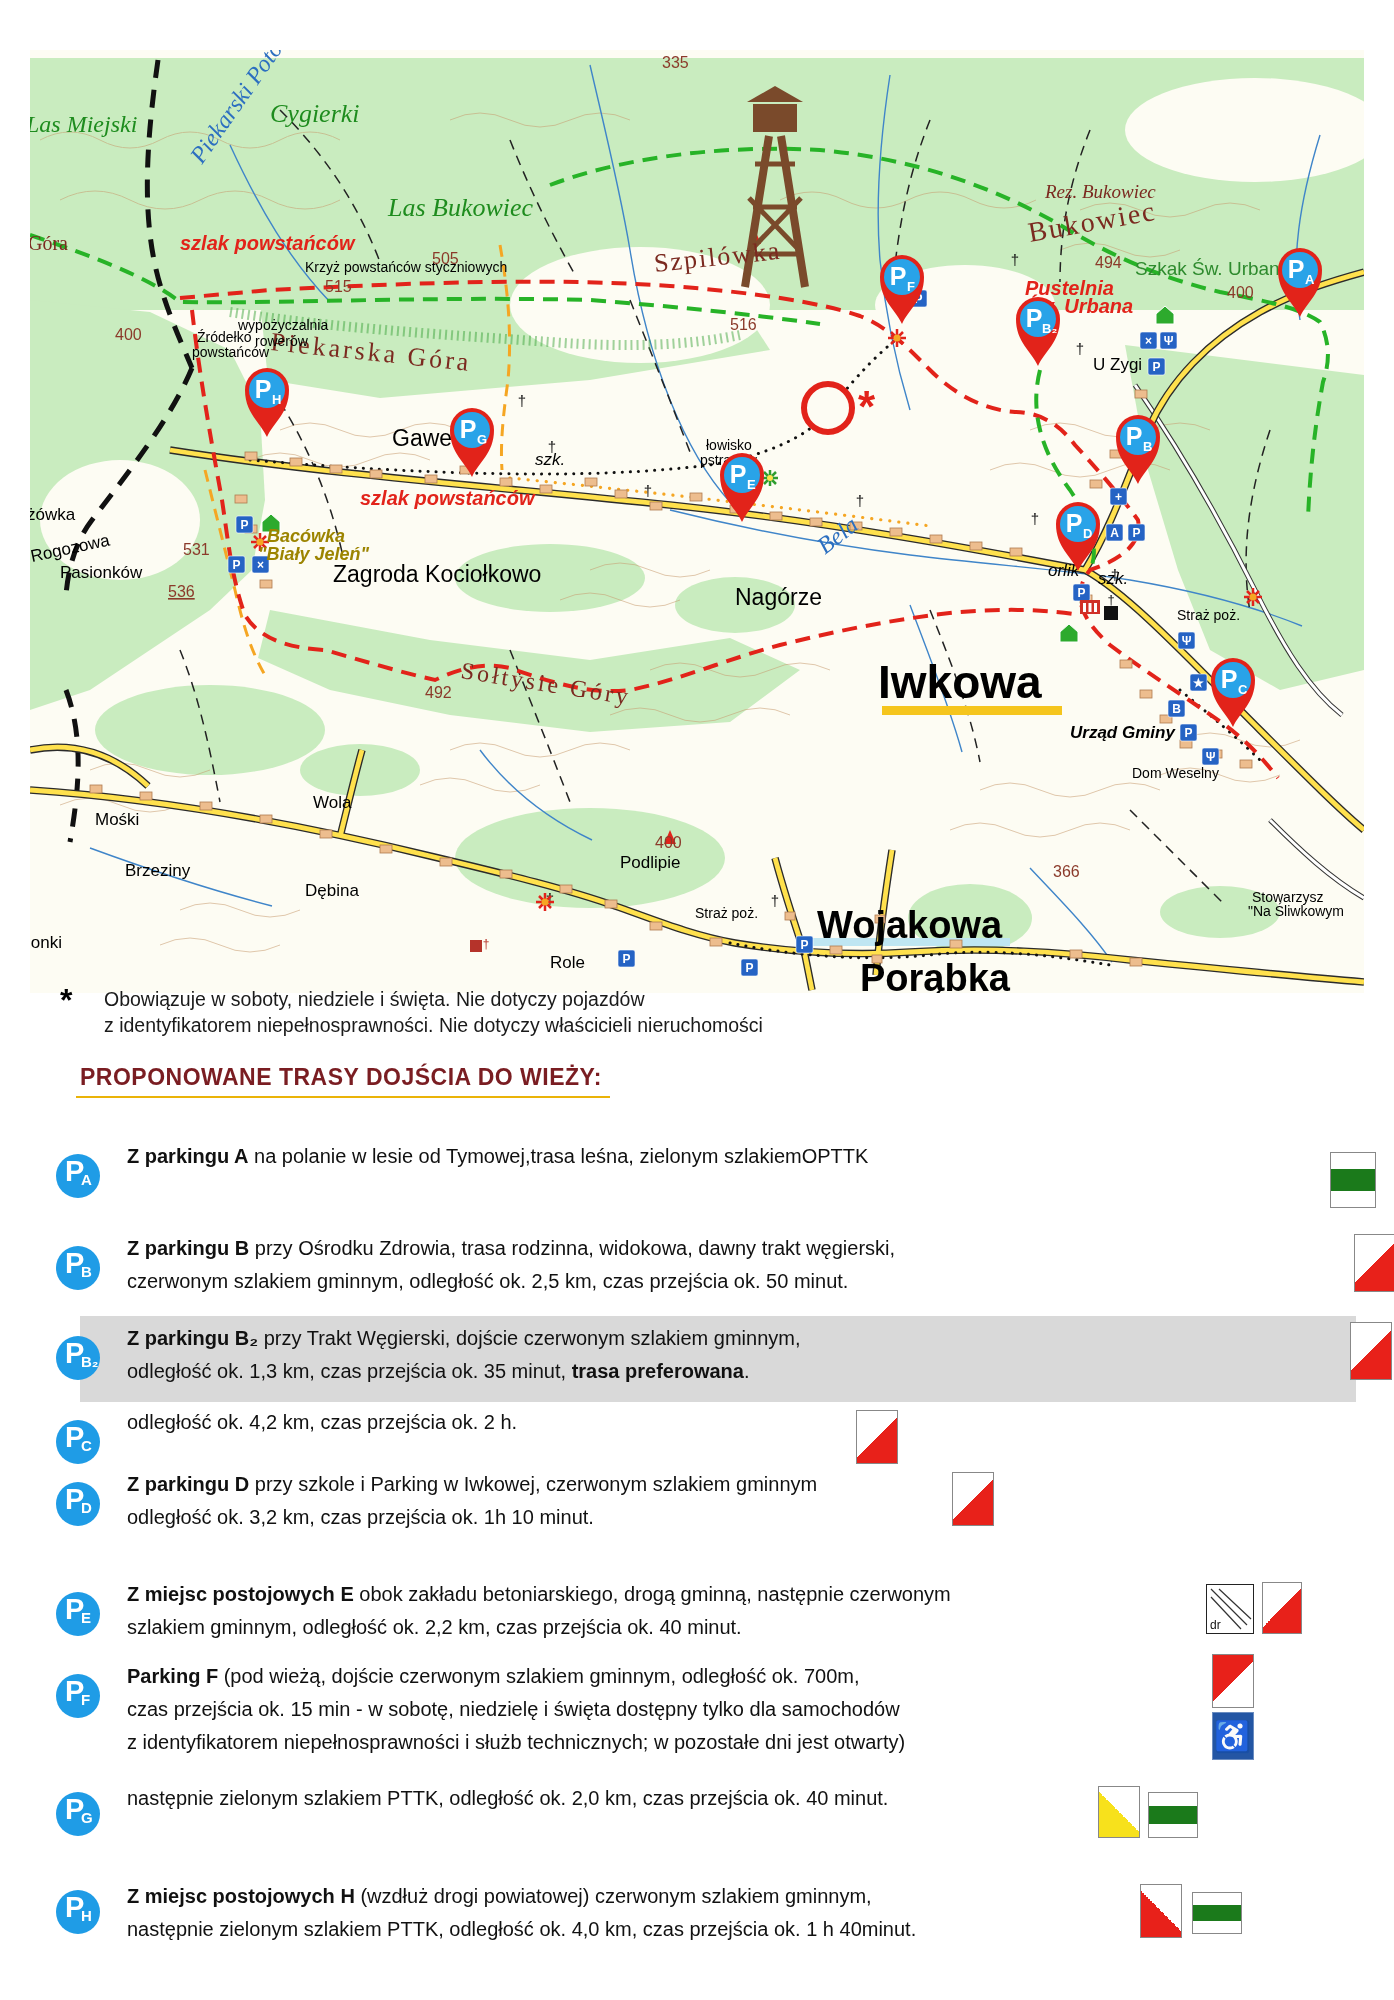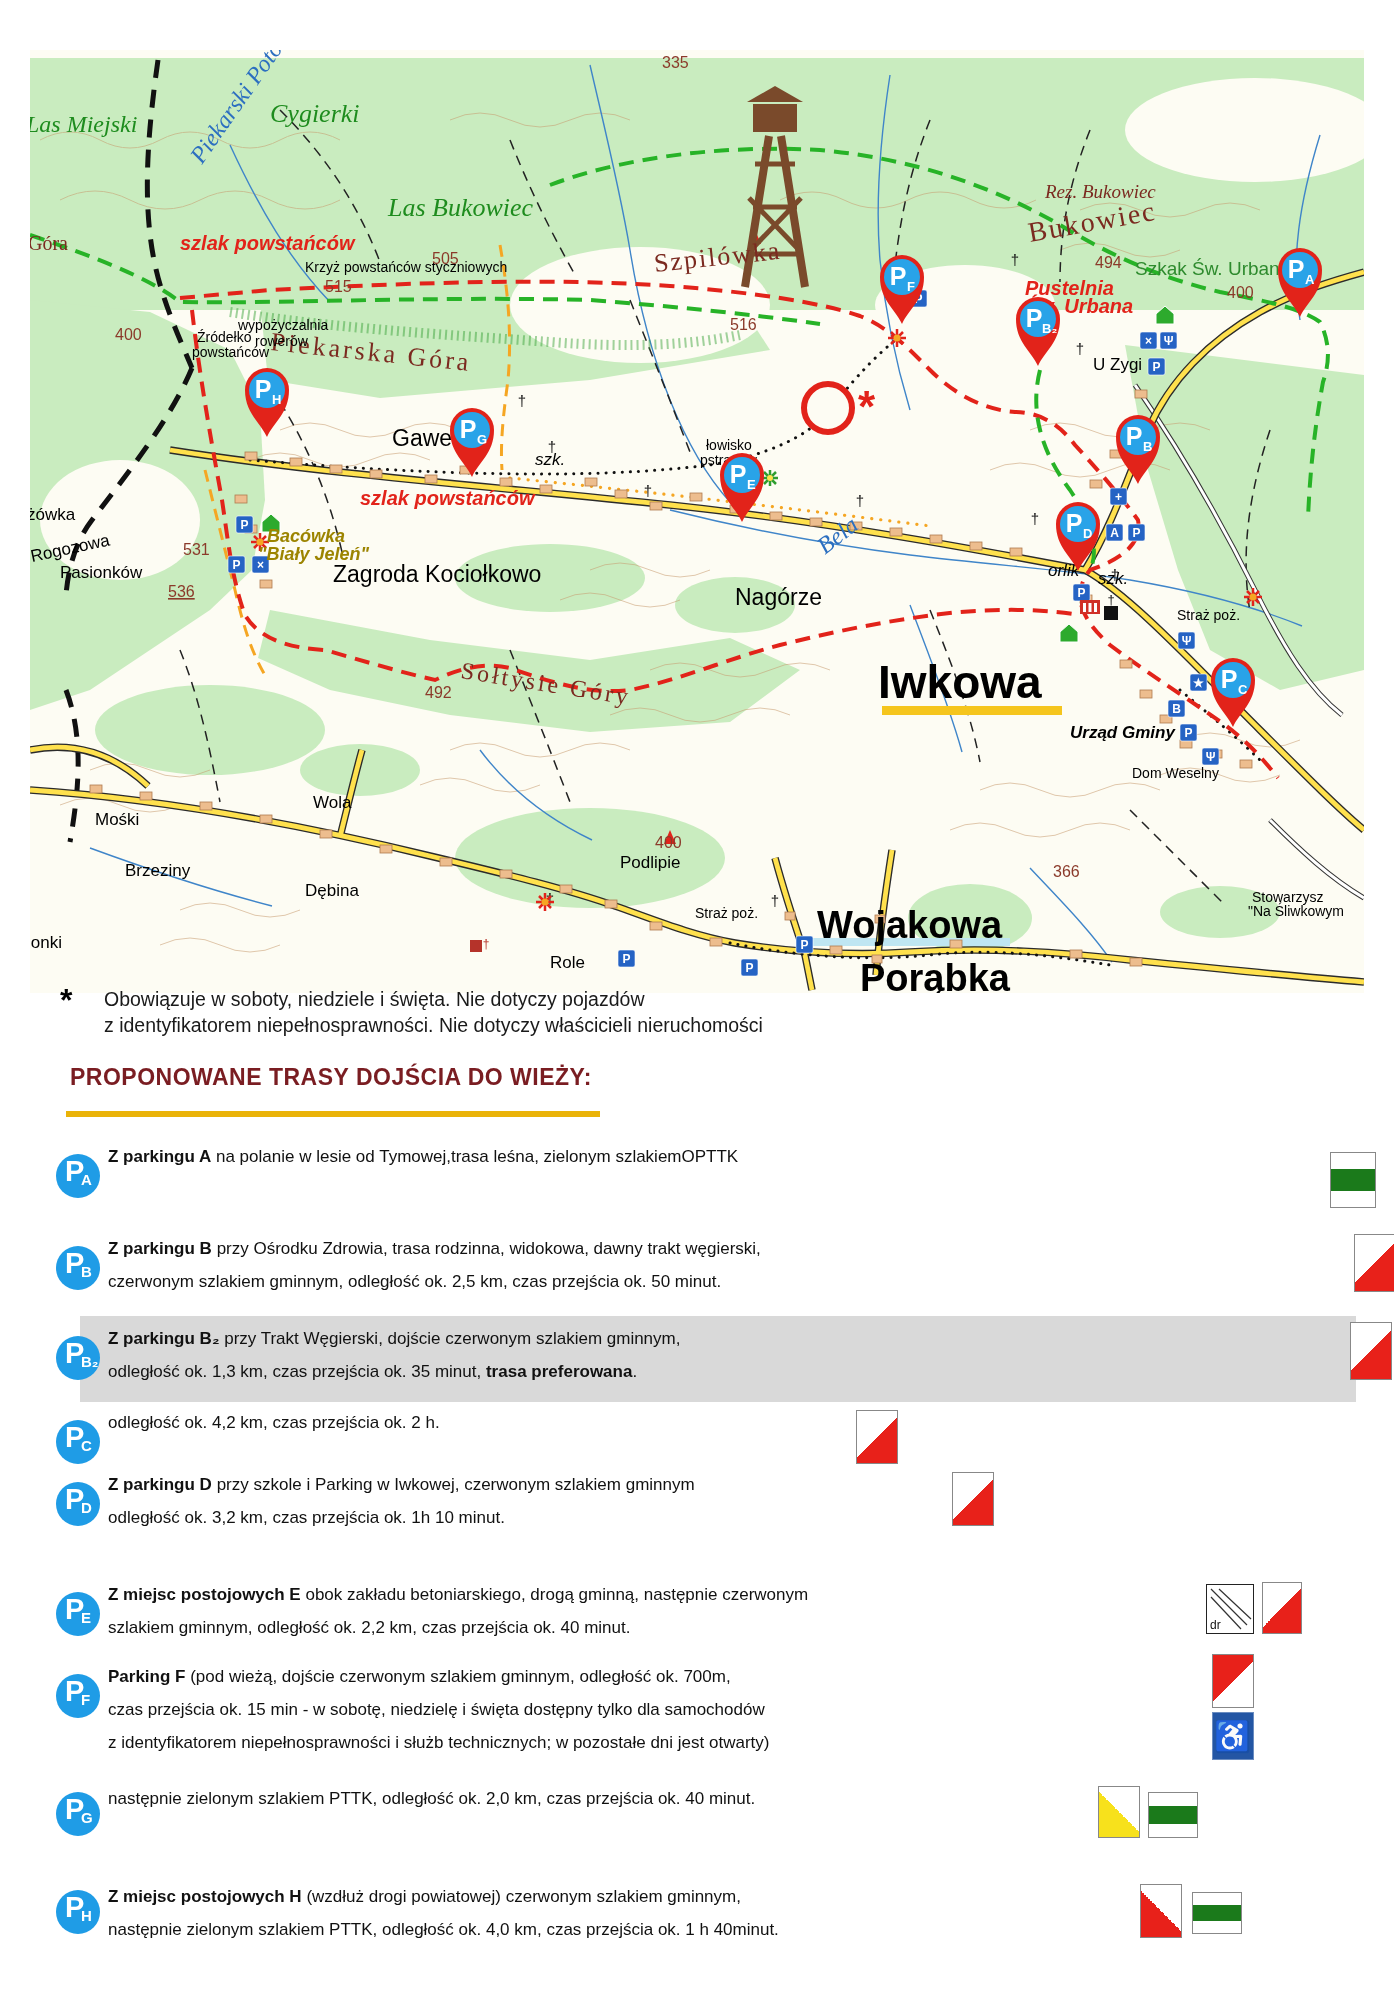--- a/index.html
+++ b/index.html
@@ -22,28 +22,28 @@
   .t-bold-it{font-weight:bold;font-style:italic;}
   .pin-p{font-size:25px;font-weight:bold;fill:#fff;text-anchor:middle;}
   .pin-sub{font-size:13px;font-weight:bold;fill:#fff;}
   .amen rect{fill:#2563c4;stroke:#fff;stroke-width:0.6;}
   .amen text{fill:#fff;font-size:12px;font-weight:bold;text-anchor:middle;}
   .cross{font-size:15px;fill:#111;text-anchor:middle;}
   
   .note-sym{position:absolute;left:60px;top:982px;font-size:32px;font-weight:bold;color:#000;}
   .note-l1{position:absolute;left:104px;top:988px;font-size:19.5px;color:#1a1a1a;}
   .note-l2{position:absolute;left:104px;top:1014px;font-size:19.5px;color:#1a1a1a;}
-  .heading{position:absolute;left:66px;top:1064px;font-size:23px;font-weight:bold;color:#7a1d22;
-           border-bottom:6px solid #eab308;padding:0 8px 20px 4px;letter-spacing:0.5px;}
+  .heading{position:absolute;left:76px;top:1064px;font-size:23px;font-weight:bold;color:#7a1d22;
+           border-bottom:2px solid #eab308;padding:0 8px 5px 4px;letter-spacing:0.5px;}
   .hl-band{position:absolute;left:80px;top:1316px;width:1276px;height:86px;background:#d9d9d9;}
   .route{position:absolute;left:0;width:1394px;}
   .picon{position:absolute;left:56px;width:44px;height:44px;border-radius:50%;background:#1f9ce6;color:#fff;}
   .pp{position:absolute;left:9px;top:1px;font-size:29px;font-weight:bold;}
   .ps{position:absolute;left:25px;top:17px;font-size:15px;font-weight:bold;}
-  .rtext{position:absolute;left:108px;top:0;width:1150px;font-size:17px;line-height:33px;color:#111;}
+  .rtext{position:absolute;left:127px;top:0;width:1150px;font-size:20px;line-height:33px;color:#111;}
   .blaze{position:absolute;border:1px solid #888;}
   .bz-red-se{background:linear-gradient(135deg,#ffffff 50%,#e8211a 50%);}
   .bz-red-nw{background:linear-gradient(135deg,#e8211a 50%,#ffffff 50%);}
   .bz-red-sw{background:linear-gradient(225deg,#ffffff 50%,#e8211a 50%);}
   .bz-yellow-sw{background:linear-gradient(225deg,#ffffff 50%,#f7e11c 50%);}
   .bz-stripe{background:linear-gradient(#ffffff 30%,#1b7a1b 30%,#1b7a1b 70%,#ffffff 70%);}
   .bz-dr{background:#fff;border:1.5px solid #222;}
   .bz-dr span{position:absolute;left:3px;bottom:1px;font-size:12px;color:#111;text-align:right;}
   .bz-wheel{background:#2456a4;border:1px solid #6a8cc0;color:#fff;font-size:30px;
             display:flex;align-items:center;justify-content:center;}

